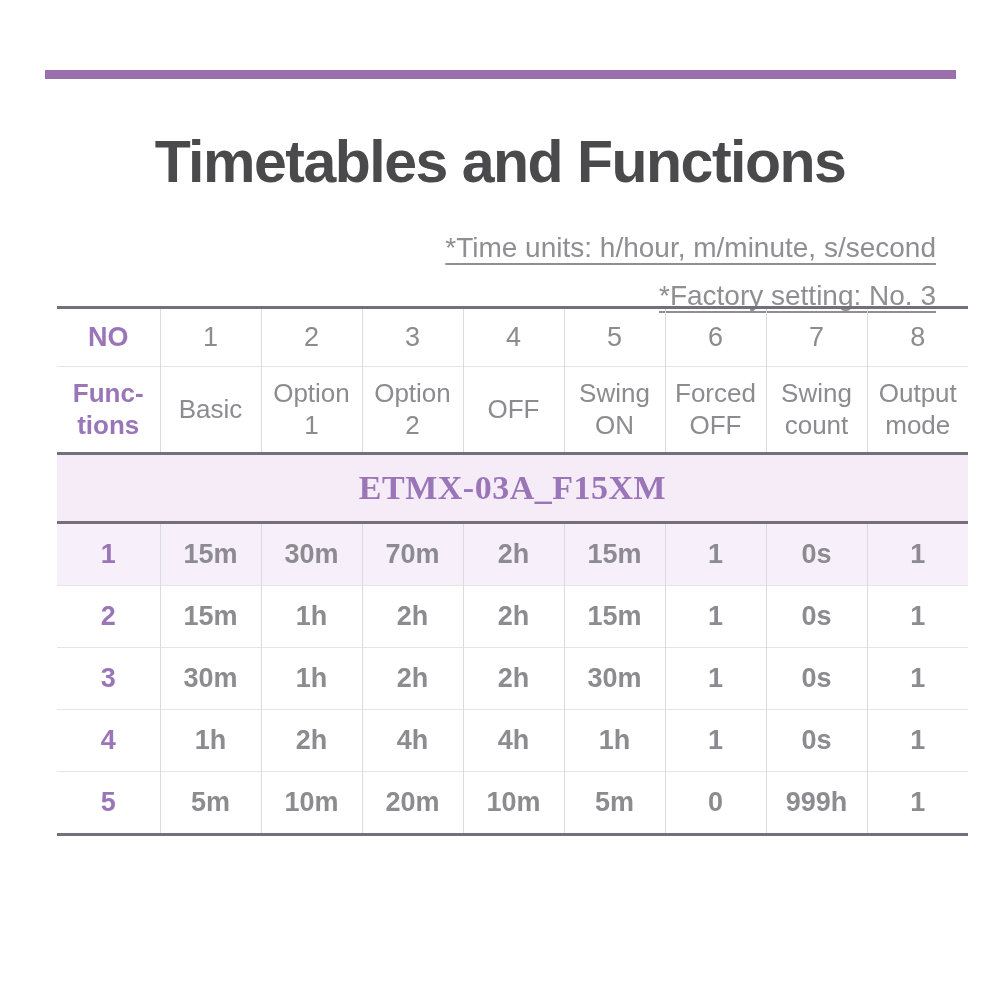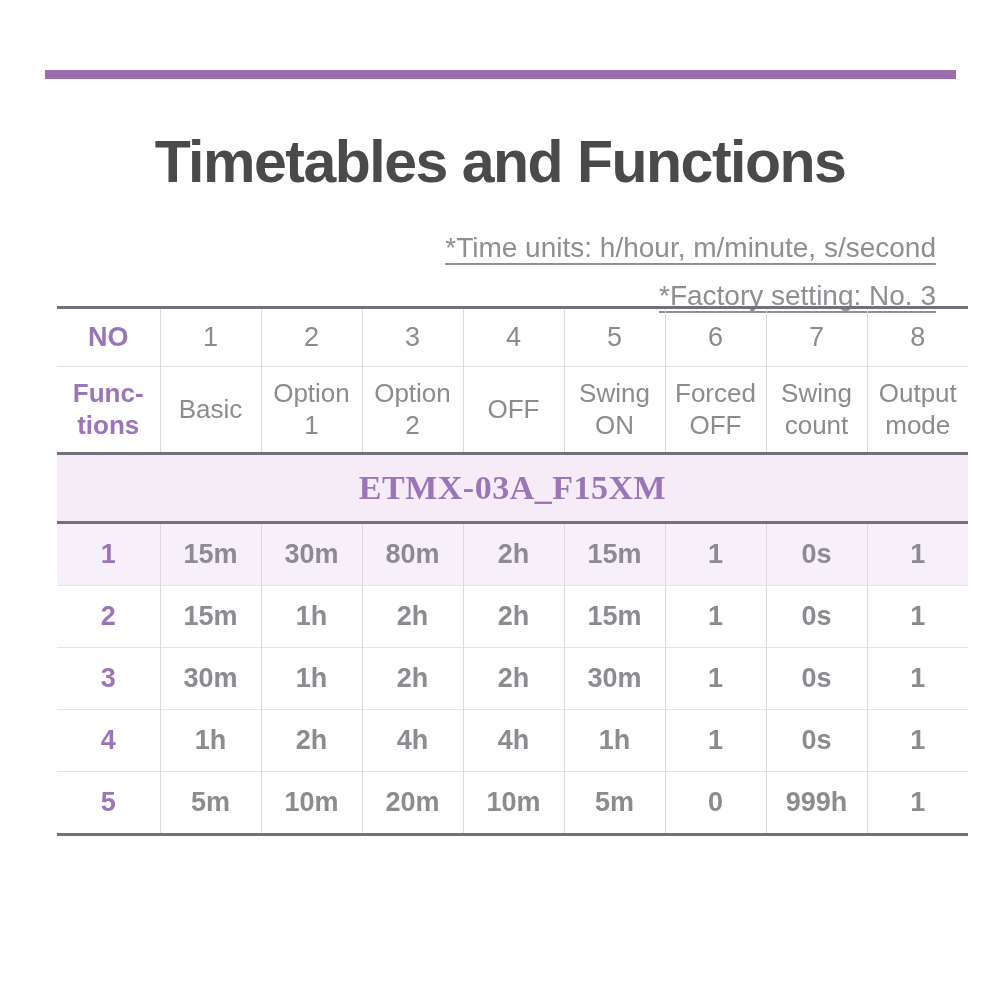--- a/index.html
+++ b/index.html
@@ -102,21 +102,21 @@
           <td>Swing<br>count</td>
           <td>Output<br>mode</td>
         </tr>
         <tr class="r-model">
           <td colspan="9">ETMX-03A_F15XM</td>
         </tr>
         <tr class="r-data highlight">
           <td class="lbl">1</td>
           <td>15m</td>
           <td>30m</td>
-          <td>80m</td>
+          <td>70m</td>
           <td>2h</td>
           <td>15m</td>
           <td>1</td>
           <td>0s</td>
           <td>1</td>
         </tr>
         <tr class="r-data">
           <td class="lbl">2</td>
           <td>15m</td>
           <td>1h</td>

